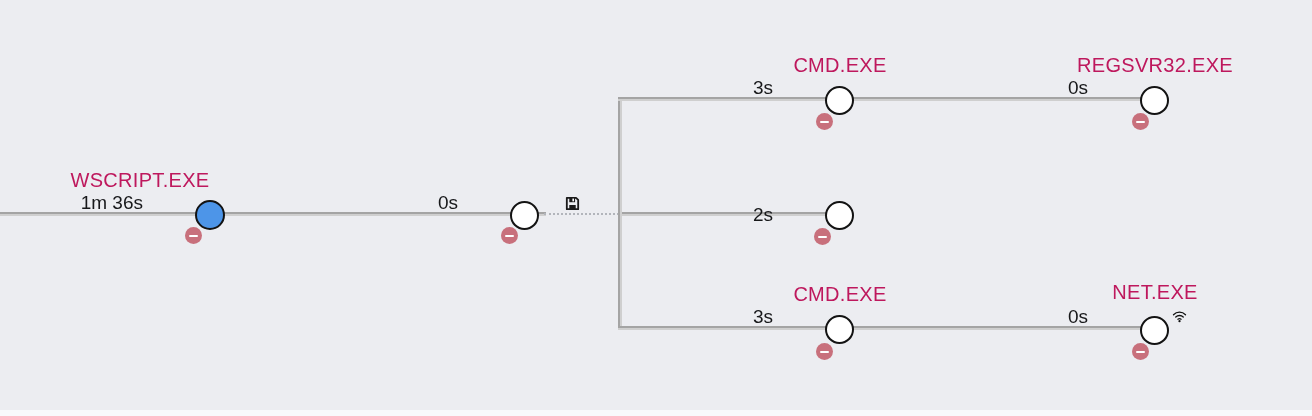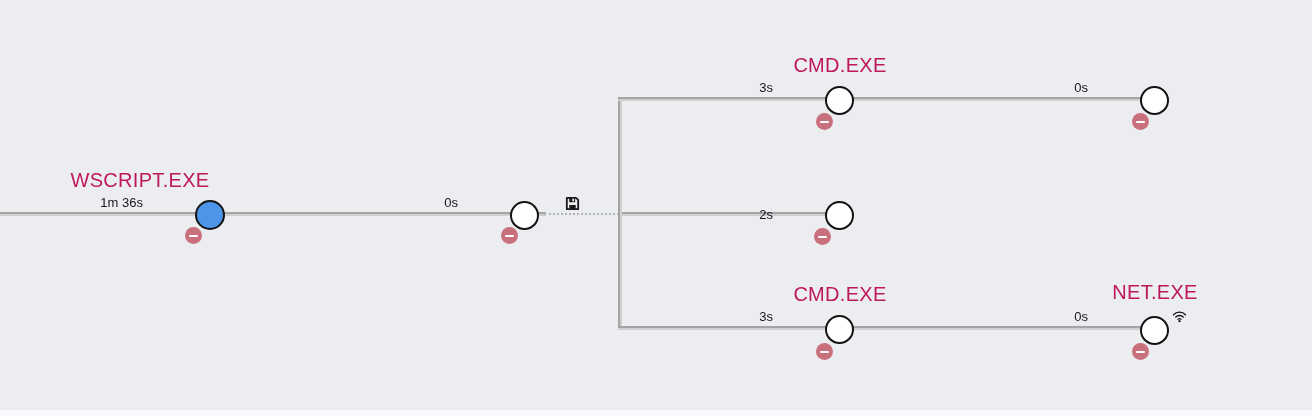--- a/index.html
+++ b/index.html
@@ -53,21 +53,21 @@
     line-height: 24px;
     color: #be185d;
     letter-spacing: 0.3px;
     z-index: 2;
     white-space: nowrap;
   }
   .node-duration {
     position: absolute;
     width: 200px;
     text-align: right;
-    font-size: 13px;
+    font-size: 19px;
     line-height: 17px;
     color: #17181a;
     z-index: 2;
     white-space: nowrap;
   }
   .badge {
     position: absolute;
     width: 17px;
     height: 17px;
     border-radius: 50%;
@@ -132,20 +132,21 @@
       <span class="bar"></span>
     </div>
 
   <div class="node-label" style="left:690px; top:53px;">CMD.EXE</div>
   <div class="node-duration" style="left:573px; top:79px;">3s</div>
   <div class="node-circle" style="left:825px; top:86px;"></div>
   <div class="badge" style="left:816px; top:113px;">
       <span class="bar"></span>
     </div>
 
+  <div class="node-label" style="left:1005px; top:53px;">REGSVR32.EXE</div>
   <div class="node-duration" style="left:888px; top:79px;">0s</div>
   <div class="node-circle" style="left:1140px; top:86px;"></div>
   <div class="badge" style="left:1132px; top:113px;">
       <span class="bar"></span>
     </div>
 
   <div class="node-duration" style="left:573px; top:194px;margin-top:12px;">2s</div>
   <div class="node-circle" style="left:825px; top:201px;"></div>
   <div class="badge" style="left:814px; top:228px;">
       <span class="bar"></span>

